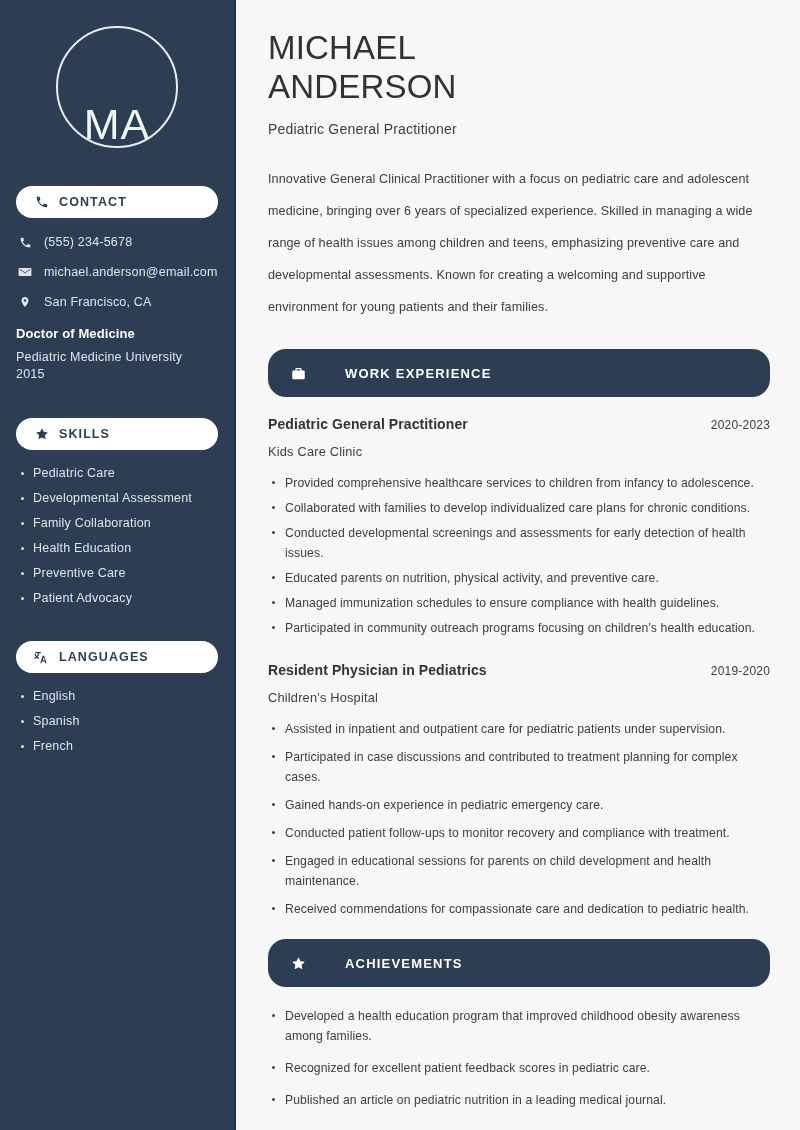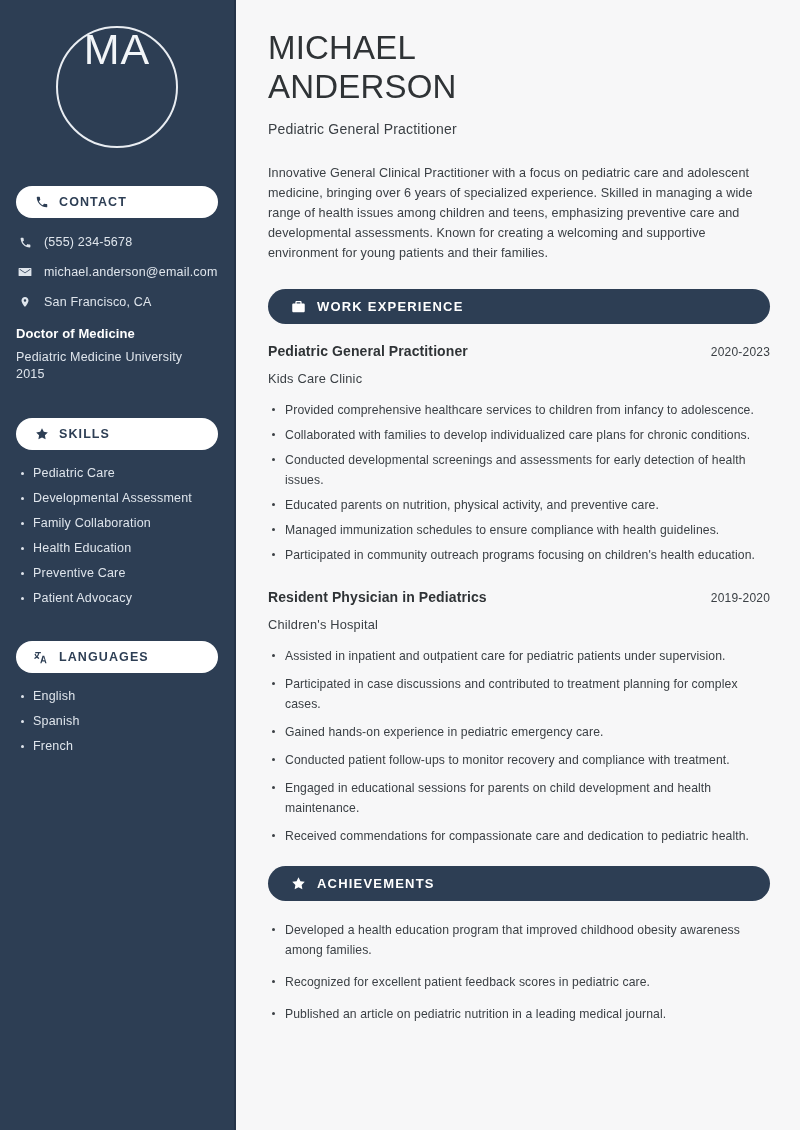--- a/index.html
+++ b/index.html
@@ -32,21 +32,21 @@
     display: flex;
     justify-content: center;
     margin-top: 26px;
   }
   .monogram {
     width: 118px;
     height: 118px;
     border-radius: 50%;
     border: 2px solid #e9edf2;
     display: flex;
-    align-items: flex-start;
+    align-items: flex-end;
     justify-content: center;
   }
   .monogram-text {
     color: #f2f5f8;
     font-size: 43px;
     font-weight: 400;
     letter-spacing: 1px;
     line-height: 1;
   }
 
@@ -176,35 +176,36 @@
   }
   .job-title {
     color: #3b4045;
     font-size: 14px;
     letter-spacing: .2px;
     margin-top: 15px;
   }
   .summary {
     color: #3b4045;
     font-size: 12.6px;
-    line-height: 20px;
+    line-height: 32px;
     letter-spacing: .1px;
     margin-top: 26px;
   }
 
   
   .section-bar {
     margin-top: 26px;
-    height: 35px;
+    height: 48px;
     background: #2d3e54;
     border-radius: 18px;
     display: flex;
     align-items: center;
     padding-left: 22px;
     box-sizing: border-box;
+    gap: 28px;
   }
   .section-bar .sec-ico {
     width: 16px;
     height: 16px;
     display: inline-flex;
     align-items: center;
     justify-content: center;
     margin-right: 11px;
     flex: 0 0 auto;
   }

